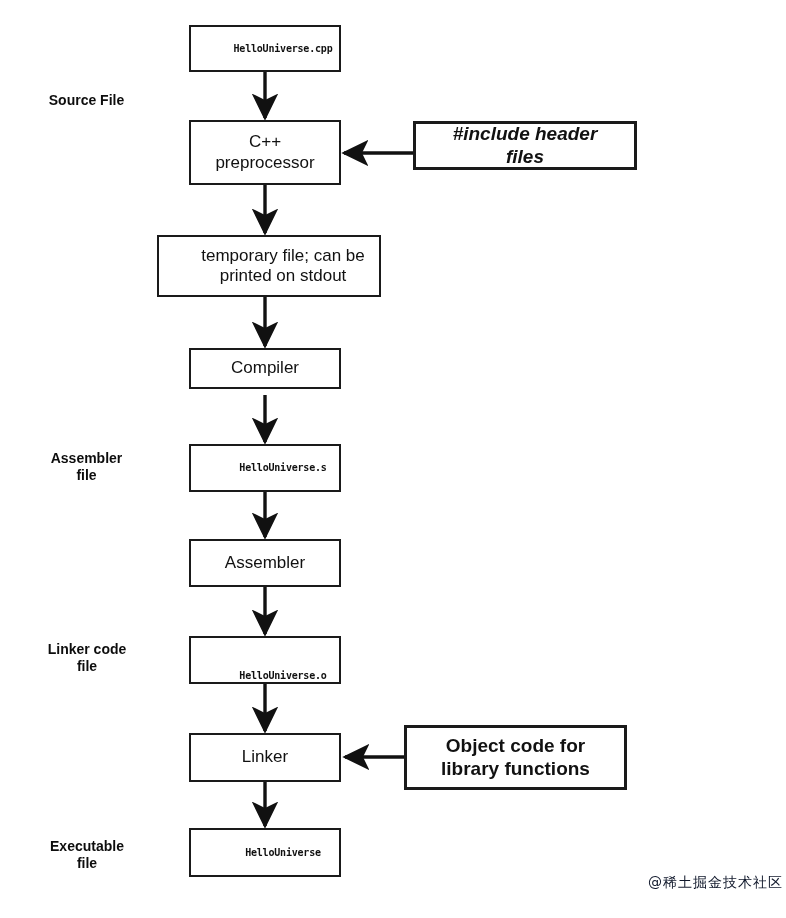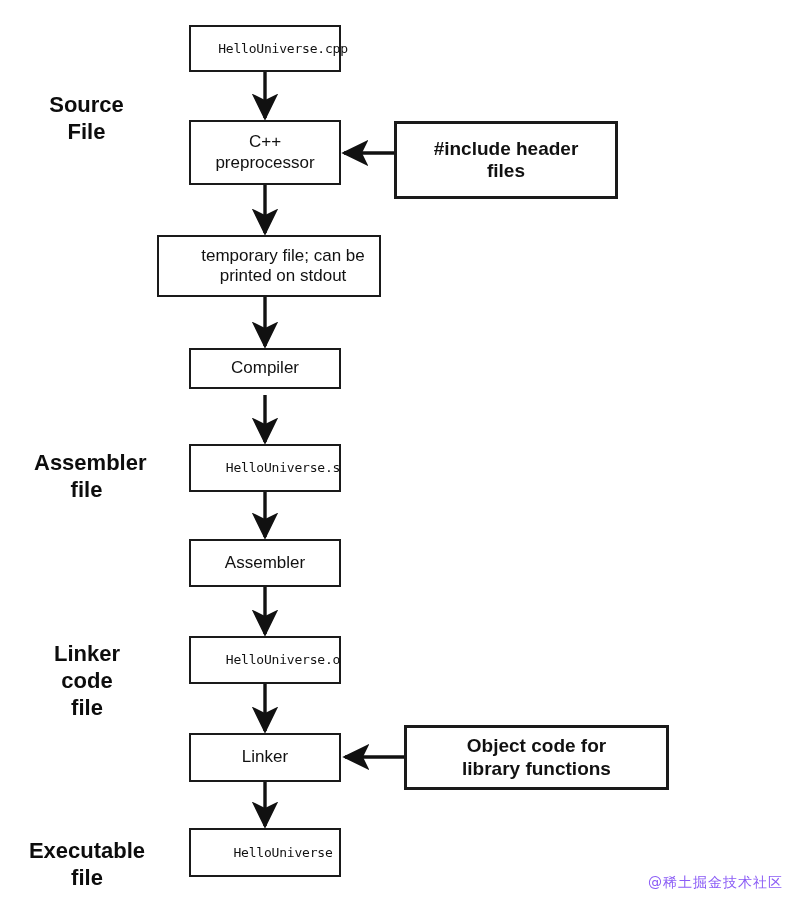--- a/index.html
+++ b/index.html
@@ -32,53 +32,53 @@
     text-align: center;
     line-height: 1.18;
     color: #111111;
   }
   .node .txt {
     display: block;
     white-space: pre-line;
   }
   .mono {
     font-family: "DejaVu Sans Mono", "Liberation Mono", monospace;
-    font-weight: 400;
-    font-size: 13px;
+    font-weight: 700;
+    font-size: 10px;
     letter-spacing: -0.2px;
     padding-left: 36px;
   }
   .plain {
     font-family: "Liberation Sans", sans-serif;
     font-weight: 400;
     font-size: 17px;
   }
   .strong {
     font-family: "Liberation Sans", sans-serif;
     font-weight: 700;
     font-size: 19px;
   }
   .thick {
     border-width: 3px;
   }
   .side-label {
     position: absolute;
     font-family: "Liberation Sans", sans-serif;
     font-weight: 700;
-    font-size: 22px;
+    font-size: 14px;
     line-height: 1.22;
     text-align: center;
     white-space: pre-line;
     color: #0d0d0d;
   }
   .watermark {
     position: absolute;
     font-family: "DejaVu Sans", sans-serif;
     font-size: 14px;
-    color: #8b5cf6;
+    color: #0f172a;
     letter-spacing: 1px;
     white-space: nowrap;
   }
   svg.arrows {
     position: absolute;
     left: 0; top: 0;
     width: 786px;
     height: 918px;
     pointer-events: none;
   }
@@ -109,44 +109,44 @@
   </svg>
 
   <div id="nodes-layer">
       <div class="node mono" style="left: 189px; top: 25px; width: 152px; height: 47px;">
         <span class="txt">HelloUniverse.cpp</span>
       </div>
       <div class="node plain" style="left: 189px; top: 120px; width: 152px; height: 65px;">
         <span class="txt">C++
 preprocessor</span>
       </div>
-      <div class="node strong thick" style="left: 394px; top: 121px; width: 224px; height: 78px;">
+      <div class="node strong thick" style="left: 413px; top: 121px; width: 224px; height: 49px; font-style: italic;">
         <span class="txt">#include header
 files</span>
       </div>
       <div class="node plain" style="left: 157px; top: 235px; width: 224px; height: 62px; padding-left: 28px;">
         <span class="txt">temporary file; can be
 printed on stdout</span>
       </div>
       <div class="node plain" style="left: 189px; top: 348px; width: 152px; height: 41px;">
         <span class="txt">Compiler</span>
       </div>
       <div class="node mono" style="left: 189px; top: 444px; width: 152px; height: 48px;">
         <span class="txt">HelloUniverse.s</span>
       </div>
       <div class="node plain" style="left: 189px; top: 539px; width: 152px; height: 48px;">
         <span class="txt">Assembler</span>
       </div>
-      <div class="node mono" style="left: 189px; top: 636px; width: 152px; height: 48px;">
+      <div class="node mono" style="left: 189px; top: 636px; width: 152px; height: 48px; align-items: flex-end;">
         <span class="txt">HelloUniverse.o</span>
       </div>
       <div class="node plain" style="left: 189px; top: 733px; width: 152px; height: 49px;">
         <span class="txt">Linker</span>
       </div>
-      <div class="node strong thick" style="left: 404px; top: 725px; width: 265px; height: 65px;">
+      <div class="node strong thick" style="left: 404px; top: 725px; width: 223px; height: 65px;">
         <span class="txt">Object code for
 library functions</span>
       </div>
       <div class="node mono" style="left: 189px; top: 828px; width: 152px; height: 49px;">
         <span class="txt">HelloUniverse</span>
       </div>
     </div>
   <div id="labels-layer">
       <div class="side-label" style="left: 34px; top: 92px; width: 105px;">Source File</div>
       <div class="side-label" style="left: 34px; top: 450px; width: 105px;">Assembler

